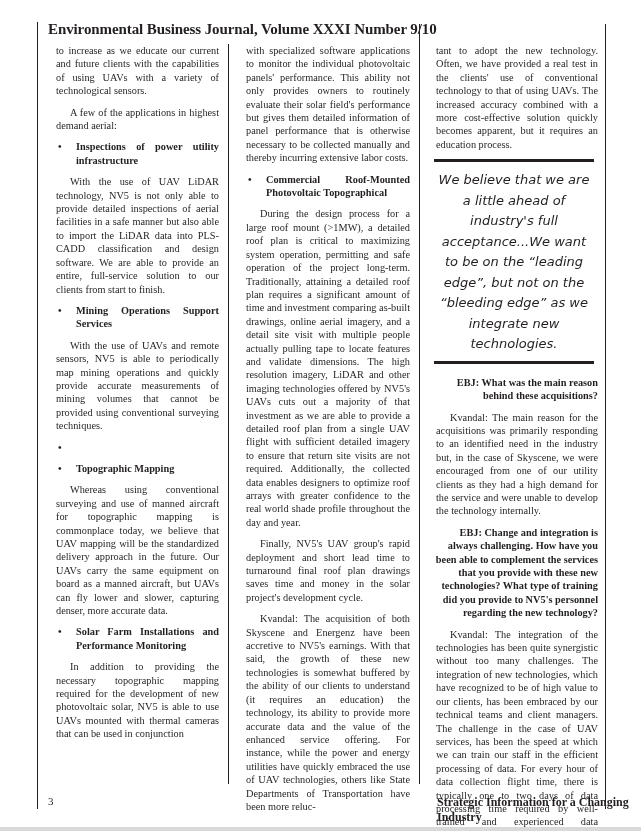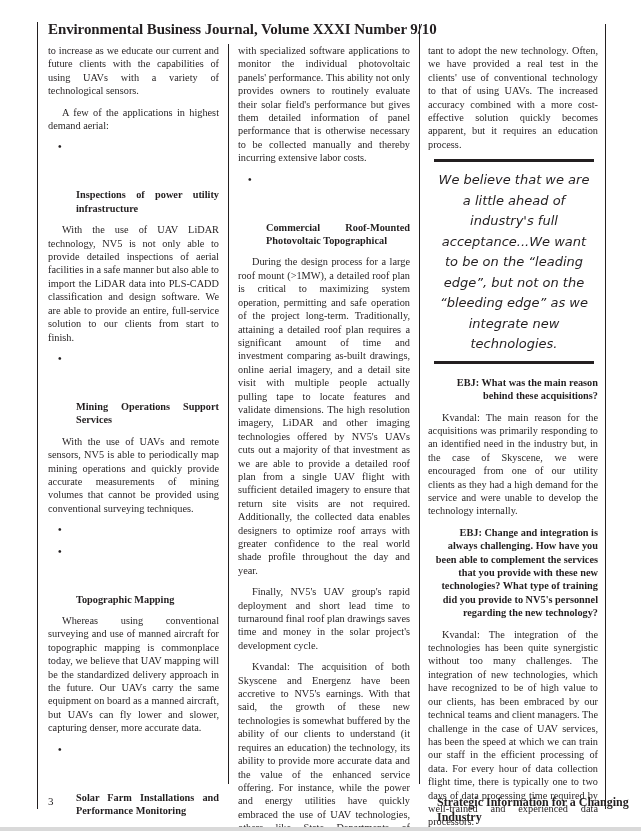--- a/index.html
+++ b/index.html
@@ -1,25 +1,25 @@
 <!DOCTYPE html>
 <html><head>
 <meta charset="utf-8">
 <style>
   html, body { margin:0; padding:0; background:#ffffff; }
   body { width:641px; height:831px; position:relative; overflow:hidden;
          font-family:"Liberation Serif", serif; color:#231f20; }
   .vline { position:absolute; background:#231f20; width:1.4px; }
   .header { position:absolute; left:48px; top:21px; font-size:15px; font-weight:bold; letter-spacing:-0.1px; }
   .col { position:absolute; top:44px; font-size:10.3px; line-height:13.4px; text-align:justify; }
-  .col p { margin:0 0 8px 0; text-indent:14px; hyphens:manual;font-family:Liberation Serif, serif; }
+  .col p { margin:0 0 8px 8px; text-indent:14px; hyphens:manual;font-family:Liberation Serif, serif; }
   .col p.noind { text-indent:0; }
   .bullet { display:flex; font-weight:bold; margin:0 0 8px 0; }
   .bullet .dot { width:28px; padding-left:10px; box-sizing:border-box; flex:none; }
-  .bullet .txt { flex:1;margin-top:48px; }
+  .bullet .txt { flex:1; }
   .q { font-weight:bold; margin:0 0 8px 0; text-align:right; line-height:13.4px; }
   .pull { border-top:3px solid #231f20; border-bottom:3px solid #231f20; margin:6px 4px 12px 6px; padding:8px 0 6px 0;
           font-family:"DejaVu Sans", sans-serif; font-style:italic; font-size:13px; line-height:20.5px; text-align:center; color:#231f20; }
   .pagenum { position:absolute; left:48px; top:795px; font-size:11px; }
   .footer { position:absolute; left:437px; top:795px; font-size:12px; font-weight:bold; }
   .bottom-bar { position:absolute; left:0; top:827px; width:641px; height:4px; background:#d9d9d9; }
 </style>
 </head>
 <body>
 

